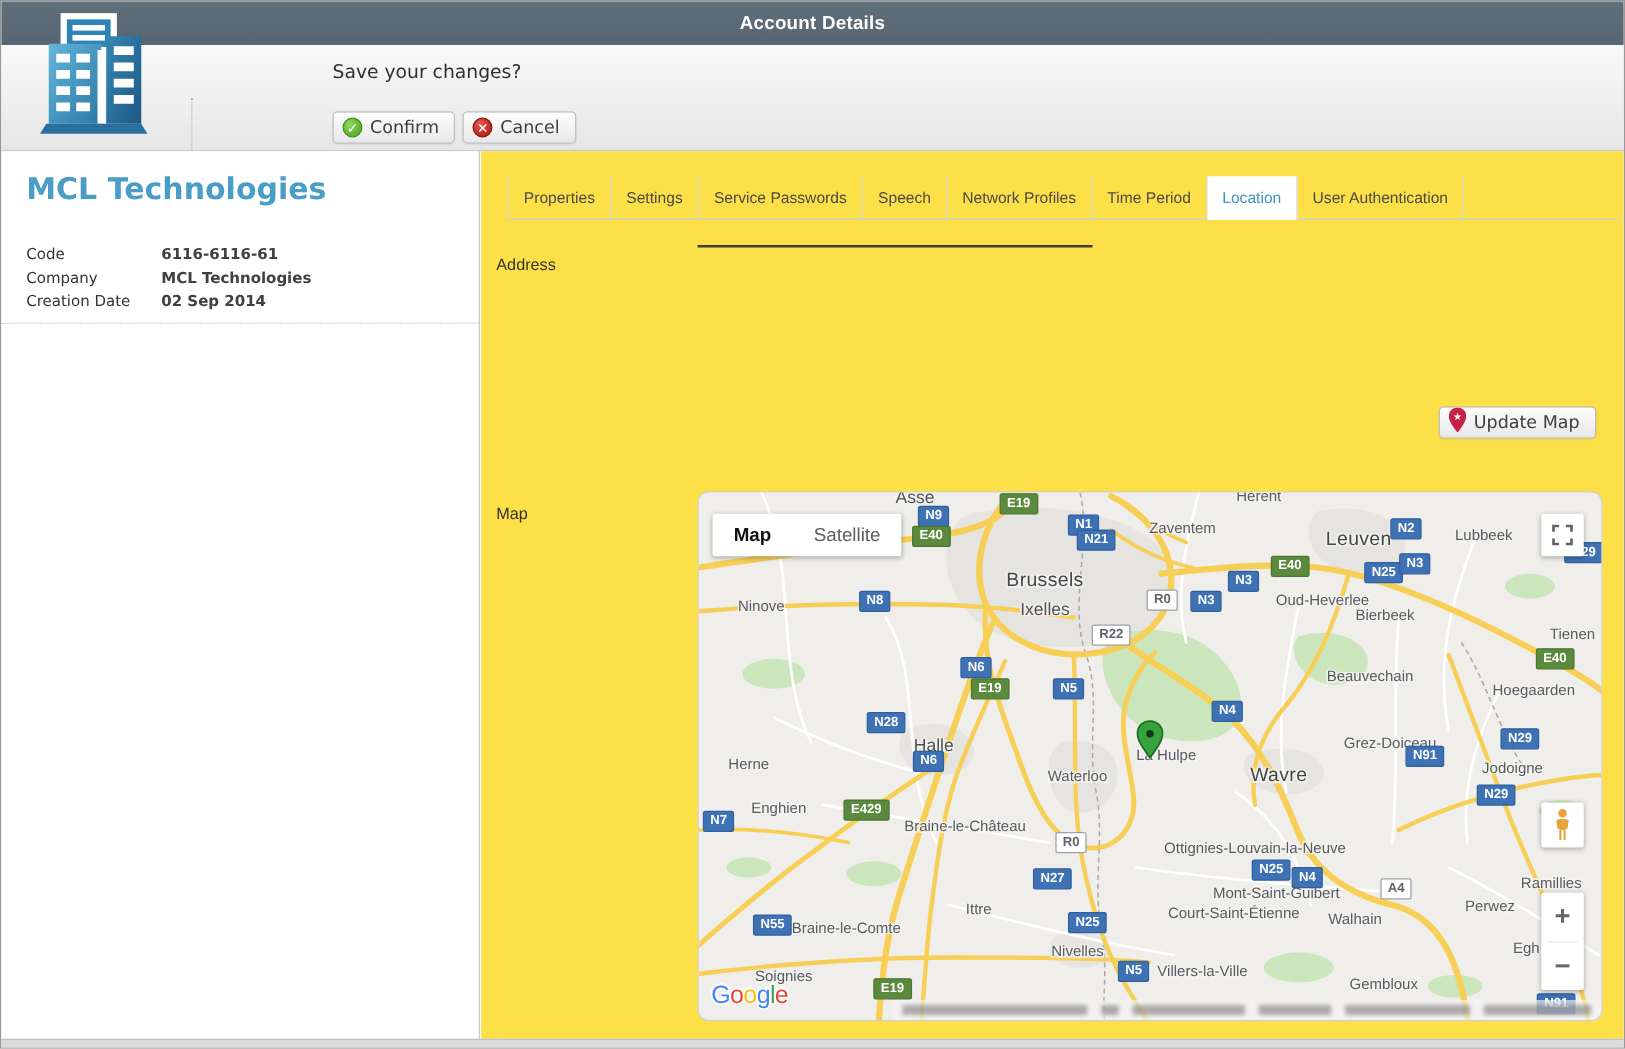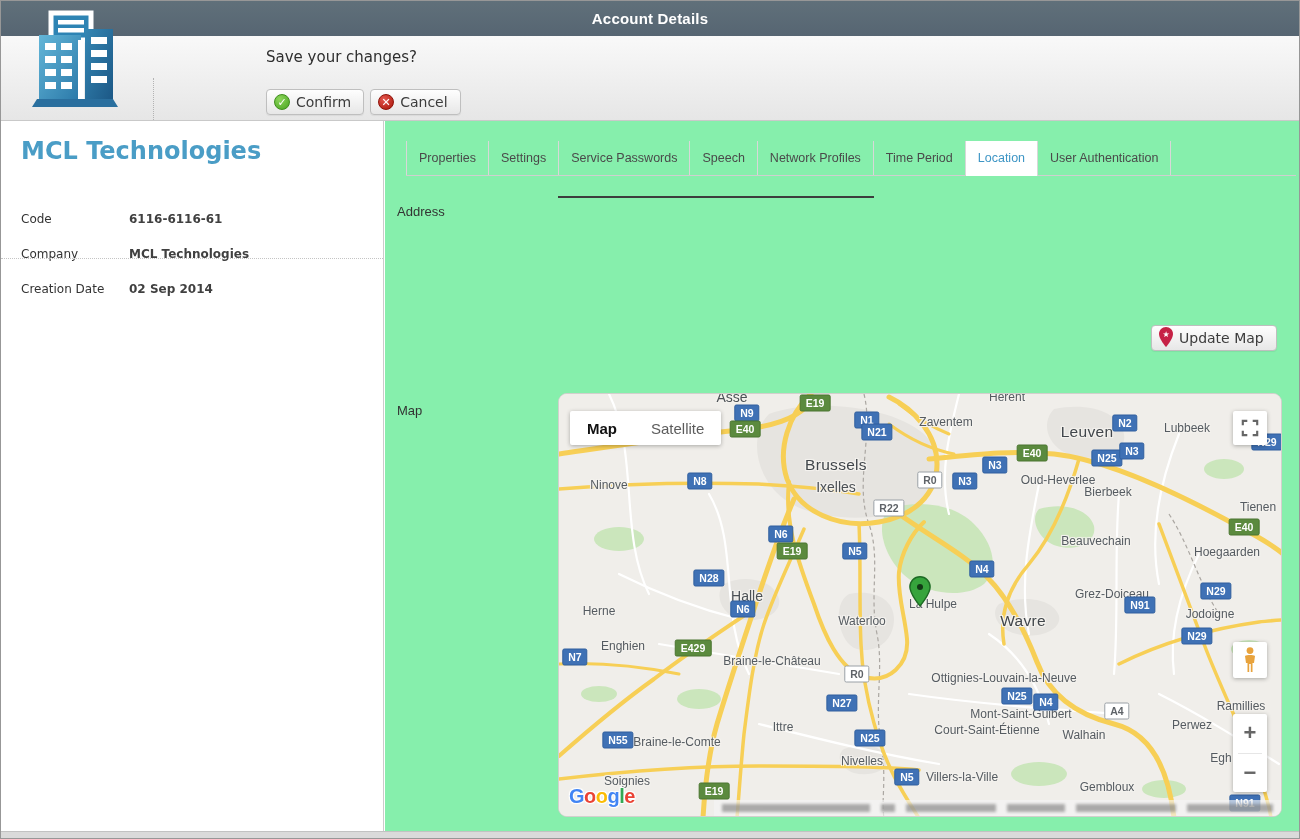--- a/index.html
+++ b/index.html
@@ -44,26 +44,26 @@
   .cic.green { background:radial-gradient(circle at 35% 30%, #8ed75c, #47a31f); border:1px solid #3f8e1c; }
   .cic.red   { background:radial-gradient(circle at 35% 30%, #e4564d, #a81408); border:1px solid #8f1208; }
   
   .sidebar {
     position:absolute; left:0; top:120px; width:383px; bottom:7px; background:#fff;
     border-right:1px solid #ccc;
   }
   .acct-name { position:absolute; left:20px; top:16px; font-size:24px; font-weight:bold;
                color:#4A9DC6; font-family:"DejaVu Sans",sans-serif; }
   .fields { position:absolute; left:20px; top:72px; font-family:"DejaVu Sans",sans-serif; }
-  .frow { display:flex; height:19px; align-items:center;margin-top:16px; }
+  .frow { display:flex; height:19px; align-items:center; }
   .frow .fl { width:108px; font-size:12px; color:#333; }
   .frow .fv { font-size:12px; font-weight:bold; color:#404040;text-align:center; }
   .side-div { position:absolute; left:0; right:0; top:137px; border-top:1px dotted #c4c4c4; }
   
-  .content { position:absolute; left:384px; top:120px; right:0; bottom:7px; background:#86efac; }
+  .content { position:absolute; left:384px; top:120px; right:0; bottom:7px; background:#fde047; }
   .tabbar { position:absolute; left:21px; top:20px; right:3px; height:35px; }
   .tabline { position:absolute; left:0; right:0; top:34px; height:1px; background:#cfcfcf; }
   .tabs { position:absolute; left:0; top:0; display:flex; }
   .tab {
     height:34px; line-height:34px; padding:0 12px; font-size:12.5px; color:#4a4a4a;
     border-right:1px solid #d8d8d8; cursor:pointer; white-space:nowrap; background:transparent;
   }
   .tab:first-child { border-left:1px solid #d8d8d8; }
   .tab.active { color:#3D95C5; background:#fff; height:35px; position:relative; z-index:2; }
   .field-label { position:absolute; font-size:13px; color:#333; }
@@ -105,21 +105,21 @@
   .mtype .cell.unsel { color:#5c5c5c; }
   .sq-ctl { position:absolute; background:#fff; border-radius:2px; box-shadow:0 1px 4px rgba(0,0,0,.3);
     display:flex; align-items:center; justify-content:center; cursor:pointer; z-index:7; }
   .fs-btn { right:14px; top:17px; width:34px; height:34px; }
   .peg-btn { right:14px; top:248px; width:34px; height:36px; }
   .zoomctl { position:absolute; right:14px; top:320px; width:34px; height:78px; background:#fff;
     border-radius:2px; box-shadow:0 1px 4px rgba(0,0,0,.3); z-index:7; display:flex; flex-direction:column; }
   .zbtn { flex:1; display:flex; align-items:center; justify-content:center; font-size:22px;
     color:#666; cursor:pointer; font-weight:bold; }
   .zsep { height:1px; background:#e6e6e6; margin:0 5px; }
-  .glogo { position:absolute; left:10px; bottom:8px; font-size:20px; font-weight:bold; z-index:7;
+  .glogo { position:absolute; left:10px; bottom:8px; font-size:20px; font-weight:normal; z-index:7;
     letter-spacing:-.5px;
     text-shadow:-1px -1px 1px #fff,1px -1px 1px #fff,-1px 1px 1px #fff,1px 1px 1px #fff; }
   .glogo span:nth-child(1){color:#4285F4}.glogo span:nth-child(2){color:#EA4335}
   .glogo span:nth-child(3){color:#FBBC05}.glogo span:nth-child(4){color:#4285F4}
   .glogo span:nth-child(5){color:#34A853}.glogo span:nth-child(6){color:#EA4335}
   .attrib { position:absolute; right:0; bottom:0; height:16px; padding:0 8px; display:flex; gap:11px;
     align-items:center; background:rgba(245,245,245,.65); z-index:7; }
   .attrib span { display:inline-block; height:8px; background:#6f6f6f; opacity:.55; filter:blur(1.6px); }
   
   .bstrip { position:absolute; left:0; right:0; bottom:0; height:7px; background:#dadada;

